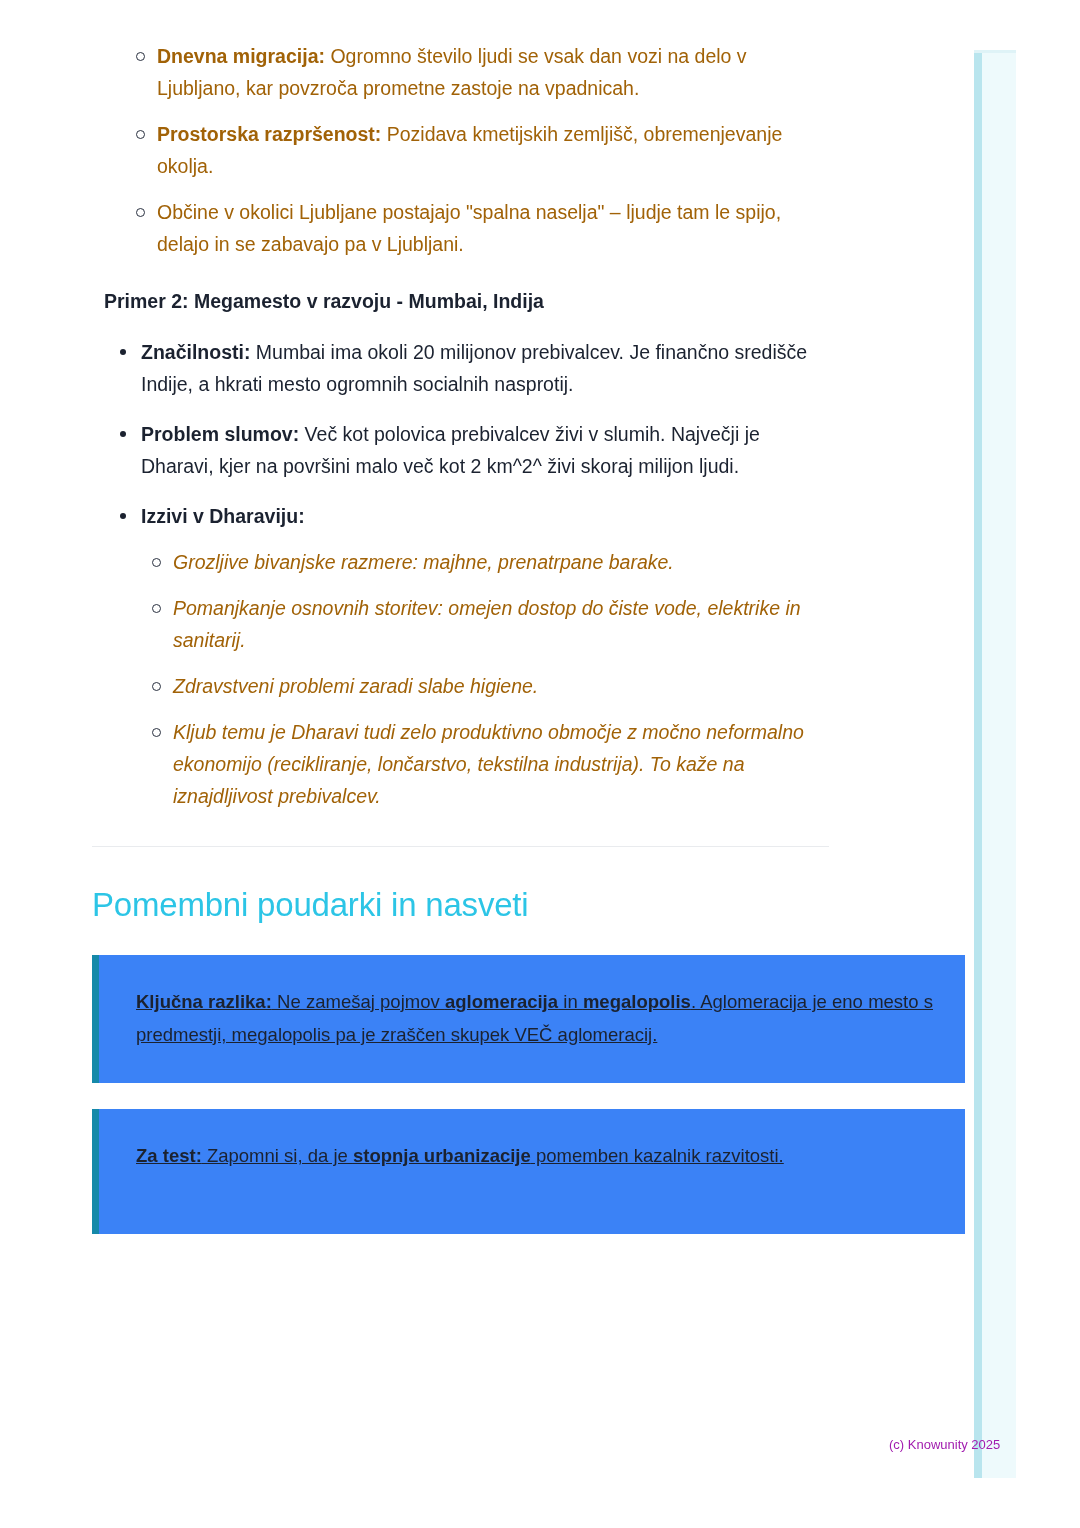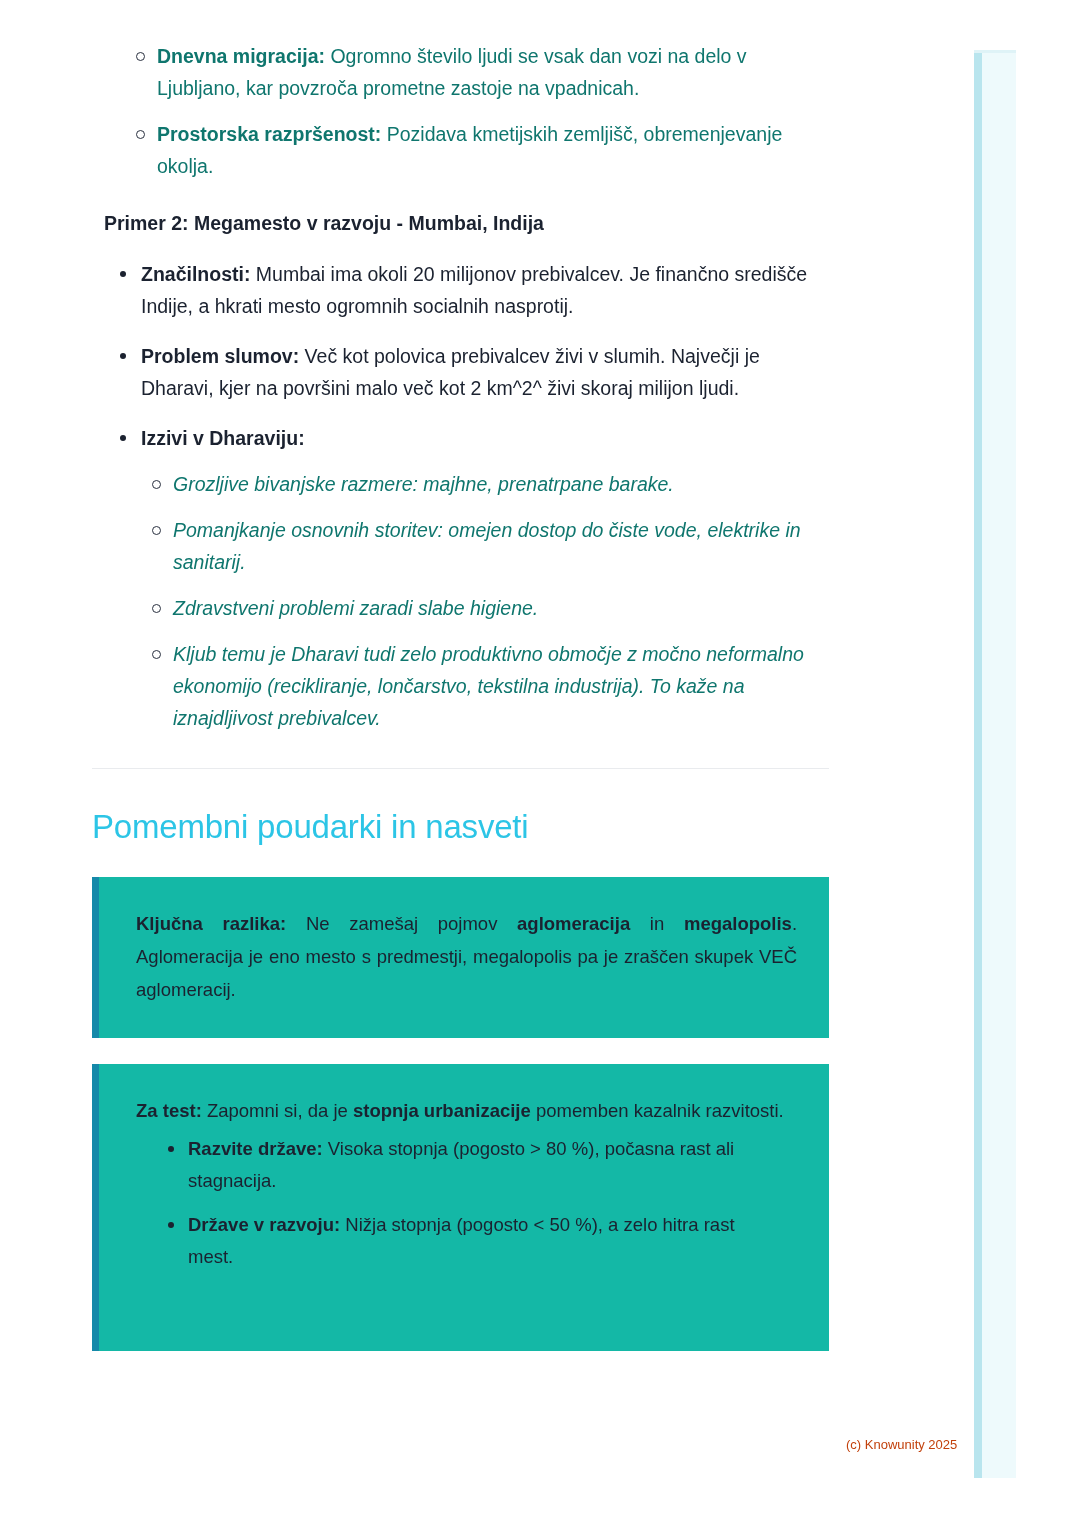--- a/index.html
+++ b/index.html
@@ -88,21 +88,21 @@
     list-style: none;
     margin: 0;
     padding: 0;
   }
   ul.lvl2 > li {
     position: relative;
     padding-left: 65px;
     margin-bottom: 14px;
     font-size: 19.5px;
     line-height: 32px;
-    color: #0f766e;
+    color: #a16207;
   }
   ul.lvl2 > li::before {
     content: "";
     position: absolute;
     left: 44px;
     top: 12px;
     width: 7px;
     height: 7px;
     border-radius: 50%;
     border: 1.4px solid #2a3140;
@@ -138,25 +138,26 @@
     font-weight: 400;
     color: #2cc5e6;
     letter-spacing: -0.2px;
     margin: 38px 0 30px 0;
     line-height: 40px;
   }
 
   
   .callout {
     position: relative;
-    background: #14b8a6;
+    background: #3b82f6;
     border-left: 7px solid #1589a9;
     padding: 30px 32px 32px 37px;
     margin-bottom: 26px;
-    width: 737px;
+    width: 873px;
+    text-decoration: underline;
   }
   .callout p {
     margin: 0;
     font-size: 18.5px;
     line-height: 33px;
     text-align: justify;
     color: #1b2230;
   }
   .callout ul.lvl1 {
     margin-top: 6px;
@@ -170,44 +171,47 @@
   }
   .callout ul.lvl1 > li::before {
     left: 16px;
     top: 13px;
   }
   .callout.tall { padding-bottom: 62px; }
 
   
   .footer-note {
     position: absolute;
-    left: 846px;
+    left: 889px;
     top: 1437px;
     font-size: 13px;
-    color: #c2410c;
+    color: #a21caf;
     white-space: nowrap;
     font-family: "Liberation Sans", sans-serif;
   }
 </style>
 </head>
 <body>
 
 <div class="edge-band"></div>
 <div class="edge-band-stripe"></div>
 <div class="edge-band-top"></div>
 
 <div class="page">
   <div class="content">
 
     <ul class="lvl2">
       <li>
         <b>Dnevna migracija:</b><span> Ogromno število ljudi se vsak dan vozi na delo v Ljubljano, kar povzroča prometne zastoje na vpadnicah.</span>
       </li>
       <li>
         <b>Prostorska razpršenost:</b><span> Pozidava kmetijskih zemljišč, obremenjevanje okolja.</span>
+      </li>
+      <li>
+        <span>Občine v okolici Ljubljane postajajo "spalna naselja" – ljudje tam le spijo, delajo in se zabavajo pa v Ljubljani.</span>
       </li>
     </ul>
 
     <div class="subhead">Primer 2: Megamesto v razvoju - Mumbai, Indija</div>
 
     <ul class="lvl1">
       <li>
         <b>Značilnosti:</b><span> Mumbai ima okoli 20 milijonov prebivalcev. Je finančno središče Indije, a hkrati mesto ogromnih socialnih nasprotij.</span>
       </li>
       <li>
@@ -227,26 +231,18 @@
     <div class="divider"></div>
 
     <h2 class="section-title">Pomembni poudarki in nasveti</h2>
 
     <div class="callout">
       <p><b>Ključna razlika:</b><span> Ne zamešaj pojmov </span><b>aglomeracija</b><span> in </span><b>megalopolis</b><span>. Aglomeracija je eno mesto s predmestji, megalopolis pa je zraščen skupek VEČ aglomeracij.</span></p>
     </div>
 
     <div class="callout tall">
       <p><b>Za test:</b><span> Zapomni si, da je </span><b>stopnja urbanizacije</b><span> pomemben kazalnik razvitosti.</span></p>
-      <ul class="lvl1">
-        <li>
-          <b>Razvite države:</b><span> Visoka stopnja (pogosto &gt; 80 %), počasna rast ali stagnacija.</span>
-        </li>
-        <li>
-          <b>Države v razvoju:</b><span> Nižja stopnja (pogosto &lt; 50 %), a zelo hitra rast mest.</span>
-        </li>
-      </ul>
     </div>
 
   </div>
 </div>
 
 <div class="footer-note">(c) Knowunity 2025</div>
 
 </body></html>

